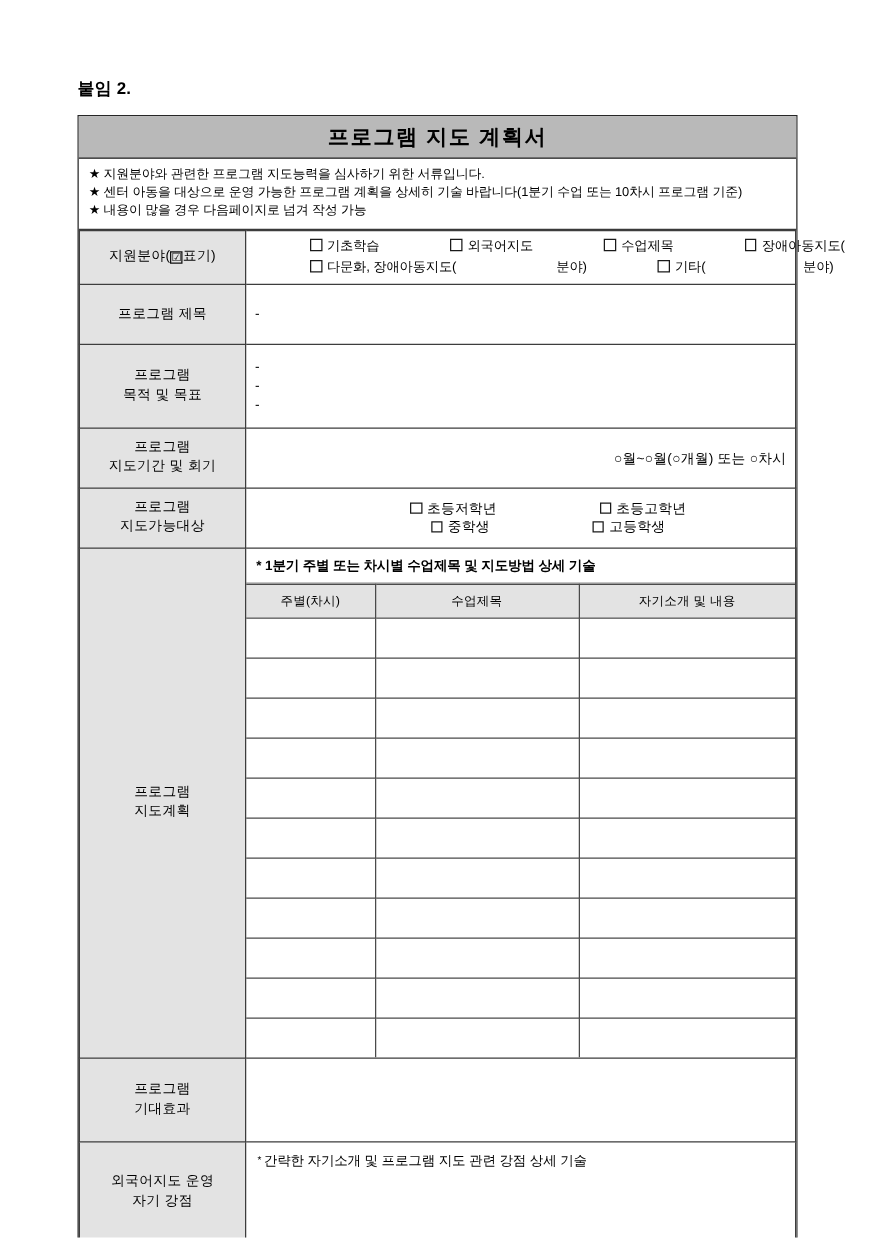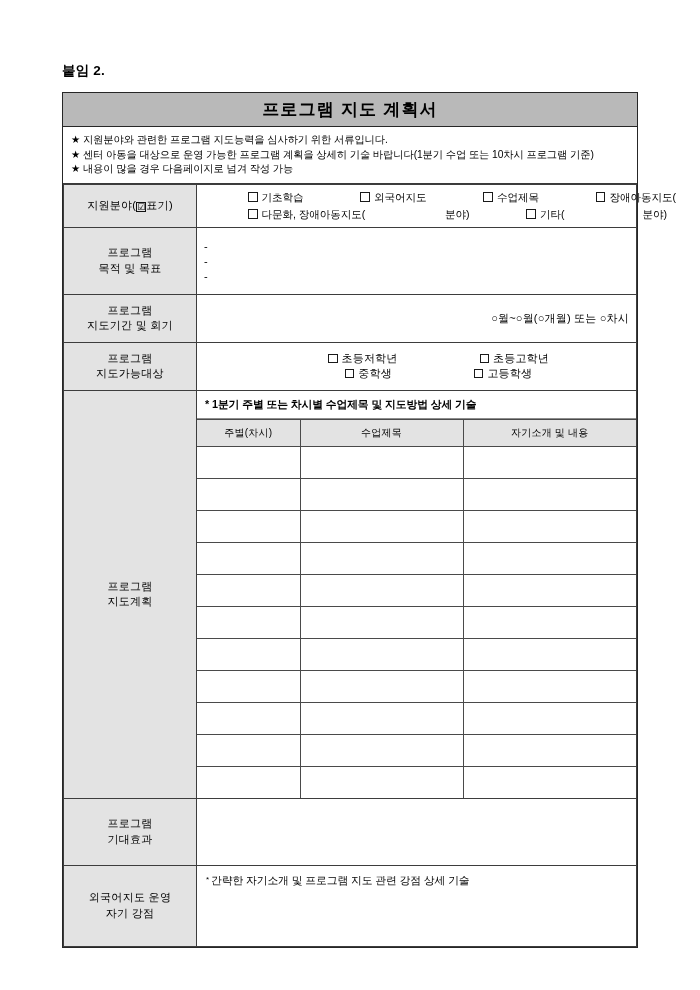--- a/index.html
+++ b/index.html
@@ -227,20 +227,26 @@
           <td class="val">
             <div class="cb-row">
               <span class="cb-item"><span class="cb"></span><span>기초학습</span></span><span class="cb-item"><span class="cb"></span><span>외국어지도</span></span><span class="cb-item"><span class="cb"></span><span>수업제목</span></span><span class="cb-item" style="margin-right:0"><span class="cb"></span><span>장애아동지도(</span><span class="blank-field" style="width:82px"></span><span>분야)</span></span>
             </div>
             <div class="cb-row">
               <span class="cb-item"><span class="cb"></span><span>다문화, 장애아동지도(</span><span class="blank-field" style="width:80px"></span><span>분야)</span></span><span class="cb-item" style="margin-right:0"><span class="cb"></span><span>기타(</span><span class="blank-field" style="width:78px"></span><span>분야)</span></span>
             </div>
           </td>
         </tr>
 
+        <tr>
+          <td class="lbl" style="height:37px">프로그램 제목</td>
+          <td class="val">
+            <div class="dash-block">-</div>
+          </td>
+        </tr>
 
         <tr>
           <td class="lbl" style="height:56px">
             <span class="lbl-l1">프로그램</span>
             <span class="lbl-l2">목적 및 목표</span>
           </td>
           <td class="val">
             <div class="dash-block">
               <div>-</div>
               <div>-</div>

